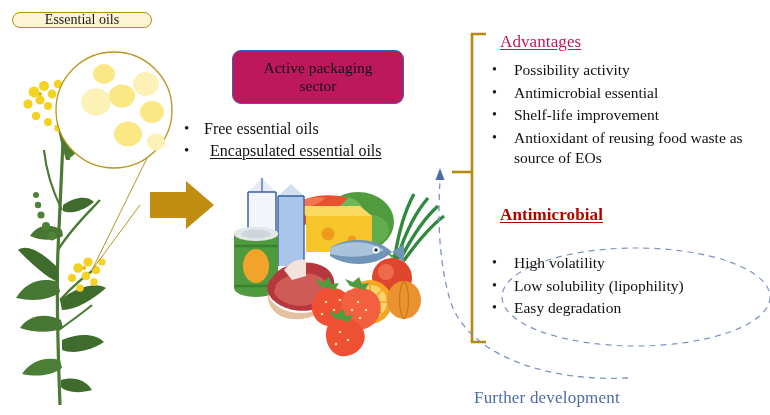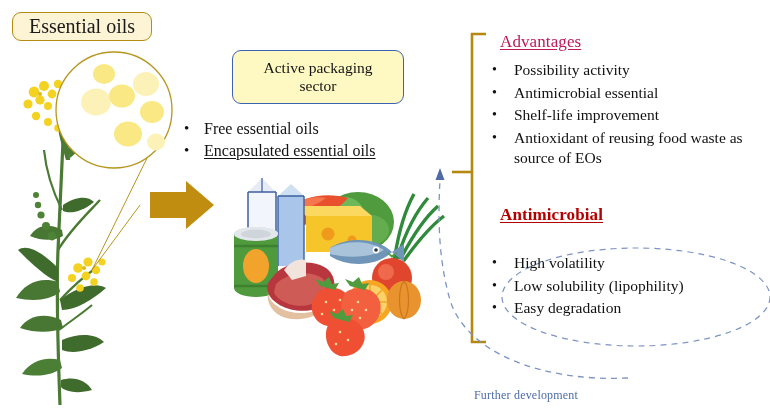--- a/index.html
+++ b/index.html
@@ -2,52 +2,52 @@
 <html><head>
 <meta charset="utf-8">
 <style>
   html,body{margin:0;padding:0;background:#ffffff;}
   body{width:770px;height:415px;overflow:hidden;font-family:"Liberation Serif",serif;}
   #canvas{position:relative;width:770px;height:415px;background:#fff;}
   .abs{position:absolute;}
 
   
   #eo-box{
-    left:12px;top:12px;width:140px;height:29px;
+    left:12px;top:12px;width:140px;height:16px;
     background:#fdf4d6;border:1.6px solid #b58b12;border-radius:9px;
     display:flex;align-items:center;justify-content:center;
-    font-size:20px;color:#1a1a1a;box-sizing:border-box;
+    font-size:14px;color:#1a1a1a;box-sizing:border-box;
   }
 
   
   #aps-box{
     left:232px;top:50px;width:172px;height:54px;
-    background:#fef9c3;border:1.5px solid #3c62b4;border-radius:9px;
+    background:#be185d;border:1.5px solid #3c62b4;border-radius:9px;
     display:flex;flex-direction:column;align-items:center;justify-content:center;
     font-size:15.5px;color:#141414;line-height:1.18;box-sizing:border-box;text-align:center;
   }
 
   
   #center-list{left:184px;top:118px;width:290px;}
   #center-list .row{display:flex;align-items:flex-start;font-size:16px;color:#111;line-height:1.36;}
   #center-list .bul{width:20px;flex:0 0 20px;text-align:left;font-size:15px;line-height:1.36;}
-  #center-list .txt-u{ text-decoration:underline; text-underline-offset:2px;}
+  #center-list .txt-u{ text-decoration:underline; text-underline-offset:2px;margin-left:6px;}
 
   
   #adv-title{left:500px;top:32px;font-size:17px;font-weight:normal;color:#be185d;
     text-decoration:underline;text-underline-offset:2px;letter-spacing:.1px;}
   #adv-list{left:492px;top:60px;width:278px;}
   #dis-title{left:500px;top:205px;font-size:17px;font-weight:bold;color:#b40000;
     text-decoration:underline;text-underline-offset:2px;letter-spacing:.1px;}
   #dis-list{left:492px;top:253px;width:278px;}
   .rlist .row{display:flex;align-items:flex-start;font-size:15.5px;color:#111;line-height:1.33;margin-bottom:2px;}
   .rlist .bul{width:22px;flex:0 0 22px;font-size:14px;line-height:1.45;}
   .rlist .txt{flex:1;}
 
-  #further{left:474px;top:388px;font-size:12px;color:#4e6ba8;letter-spacing:.2px;}
+  #further{left:474px;top:388px;font-size:17px;color:#4e6ba8;letter-spacing:.2px;}
 
   svg.ov{position:absolute;left:0;top:0;width:770px;height:415px;overflow:visible;pointer-events:none;}
 </style>
 </head>
 <body>
 
 <div id="canvas">
 
   <svg class="ov" viewBox="0 0 770 415">
 

